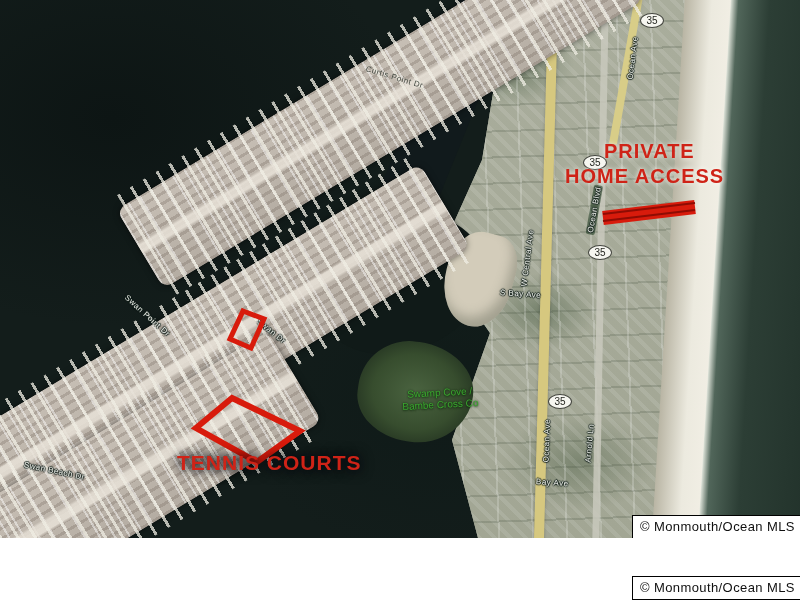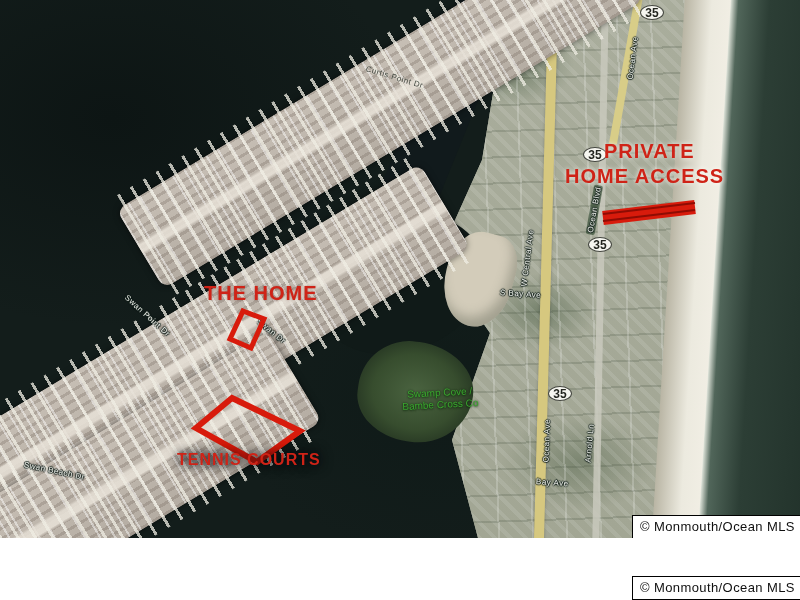--- a/index.html
+++ b/index.html
@@ -84,37 +84,37 @@
   .lbl-ocean-top{left:630px;top:75px;transform:rotate(-83deg);}
   .lbl-ocean-bot{left:546px;top:458px;transform:rotate(-88deg);}
   .lbl-sbay{left:500px;top:288px;transform:rotate(4deg);}
   .lbl-oceanblvd{left:590px;top:230px;transform:rotate(-80deg);background:rgba(25,55,30,.55);padding:0 2px;border-radius:2px;}
   .lbl-bay{left:536px;top:477px;transform:rotate(4deg);}
   .lbl-arnold{left:588px;top:458px;transform:rotate(-85deg);}
 
   .shield{
     position:absolute;width:22px;height:13px;background:#f6f6f0;border:1px solid #44463f;border-radius:50%;
     display:flex;align-items:center;justify-content:center;
-    font-size:12px;font-weight:bold;color:#23251f;line-height:1;
+    font-size:10px;font-weight:normal;color:#23251f;line-height:1;margin-top:8px;
   }
   .shield-1{left:640px;top:5px;}
   .shield-2{left:583px;top:147px;}
   .shield-3{left:588px;top:237px;}
   .shield-4{left:548px;top:386px;}
 
   .poi{
     position:absolute;left:380px;top:387px;width:120px;text-align:center;
     font-size:10px;line-height:1.15;color:#3aa62e;transform:rotate(-3deg);
     text-shadow:0 0 2px rgba(8,35,8,.75),0 1px 2px rgba(8,35,8,.6);
   }
 
   
   .red-label{position:absolute;font-weight:bold;color:#cf2317;letter-spacing:1px;white-space:nowrap;}
   .lbl-home{left:204px;top:282px;font-size:20px;text-shadow:0 0 3px rgba(70,12,6,.45);}
-  .lbl-tennis{left:177px;top:451px;font-size:16px;text-shadow:0 0 8px rgba(5,8,15,.95),0 0 14px rgba(5,8,15,.8);}
+  .lbl-tennis{left:177px;top:451px;font-size:21px;text-shadow:0 0 8px rgba(5,8,15,.95),0 0 14px rgba(5,8,15,.8);}
   .lbl-private{left:604px;top:140px;font-size:20px;text-shadow:0 0 5px rgba(255,255,250,.9);}
   .lbl-beach-access{left:565px;top:165px;font-size:20px;text-shadow:0 0 5px rgba(255,255,250,.9);}
 
   .overlay-svg{position:absolute;left:0;top:0;}
 
   
   .credit{
     position:absolute;background:#ffffff;border:1px solid #000;color:#101010;
     font-size:13px;letter-spacing:.4px;padding:3px 8px 4px 7px;white-space:nowrap;
   }
@@ -165,21 +165,20 @@
   <svg class="overlay-svg" width="800" height="538" viewBox="0 0 800 538">
     <polygon points="243,311 264,319 251,348 230,339" fill="none" stroke="#d81b0c" stroke-width="5"></polygon>
     <polygon points="232,398 300,431 257,462 196,428" fill="none" stroke="#d81b0c" stroke-width="6"></polygon>
     <g>
       <line x1="603" y1="218" x2="695" y2="207" stroke="#d81b0c" stroke-width="14"></line>
       <line x1="603" y1="214" x2="695" y2="203" stroke="#8e0c04" stroke-width="2"></line>
       <line x1="603" y1="221" x2="695" y2="210" stroke="#8e0c04" stroke-width="2"></line>
     </g>
   </svg>
 
-  <div class="red-label lbl-home">THE HOME</div>
   <div class="red-label lbl-tennis">TENNIS COURTS</div>
   <div class="red-label lbl-private">PRIVATE</div>
   <div class="red-label lbl-beach-access">HOME ACCESS</div>
 
   <div class="credit credit-map">© Monmouth/Ocean MLS</div>
 </div>
 
 <div class="credit credit-footer">© Monmouth/Ocean MLS</div>
 
 </body></html>

